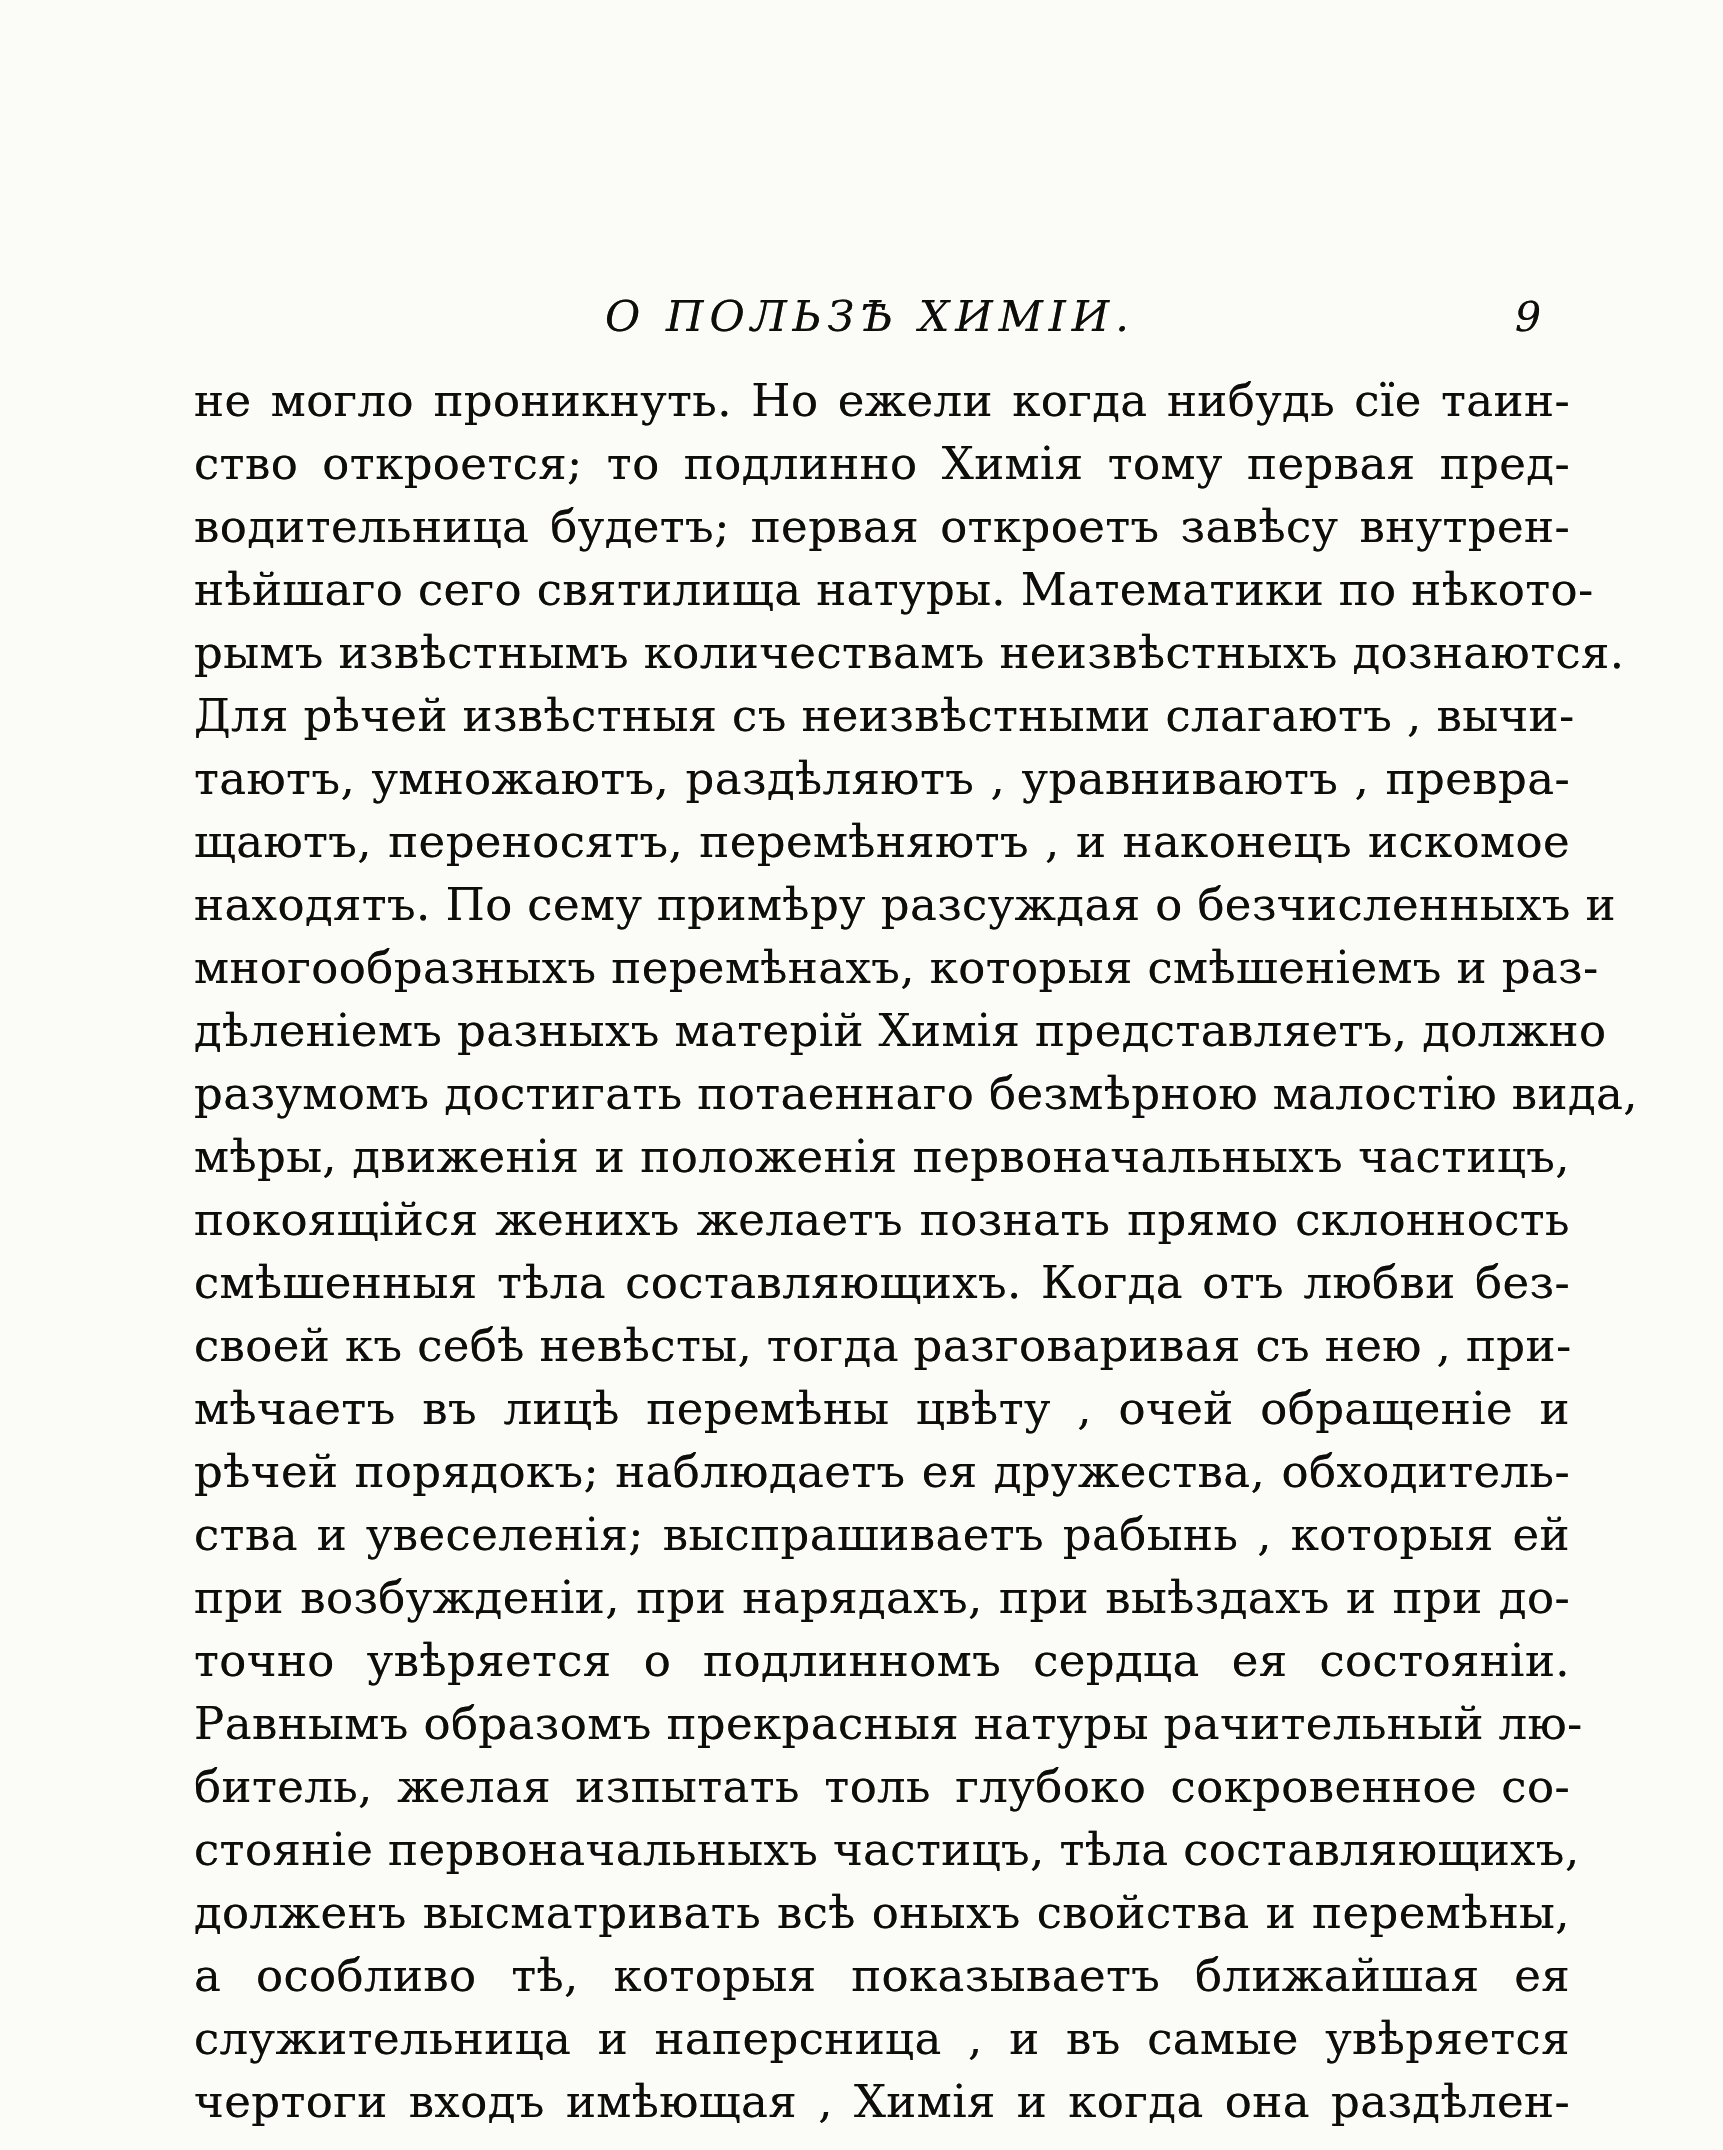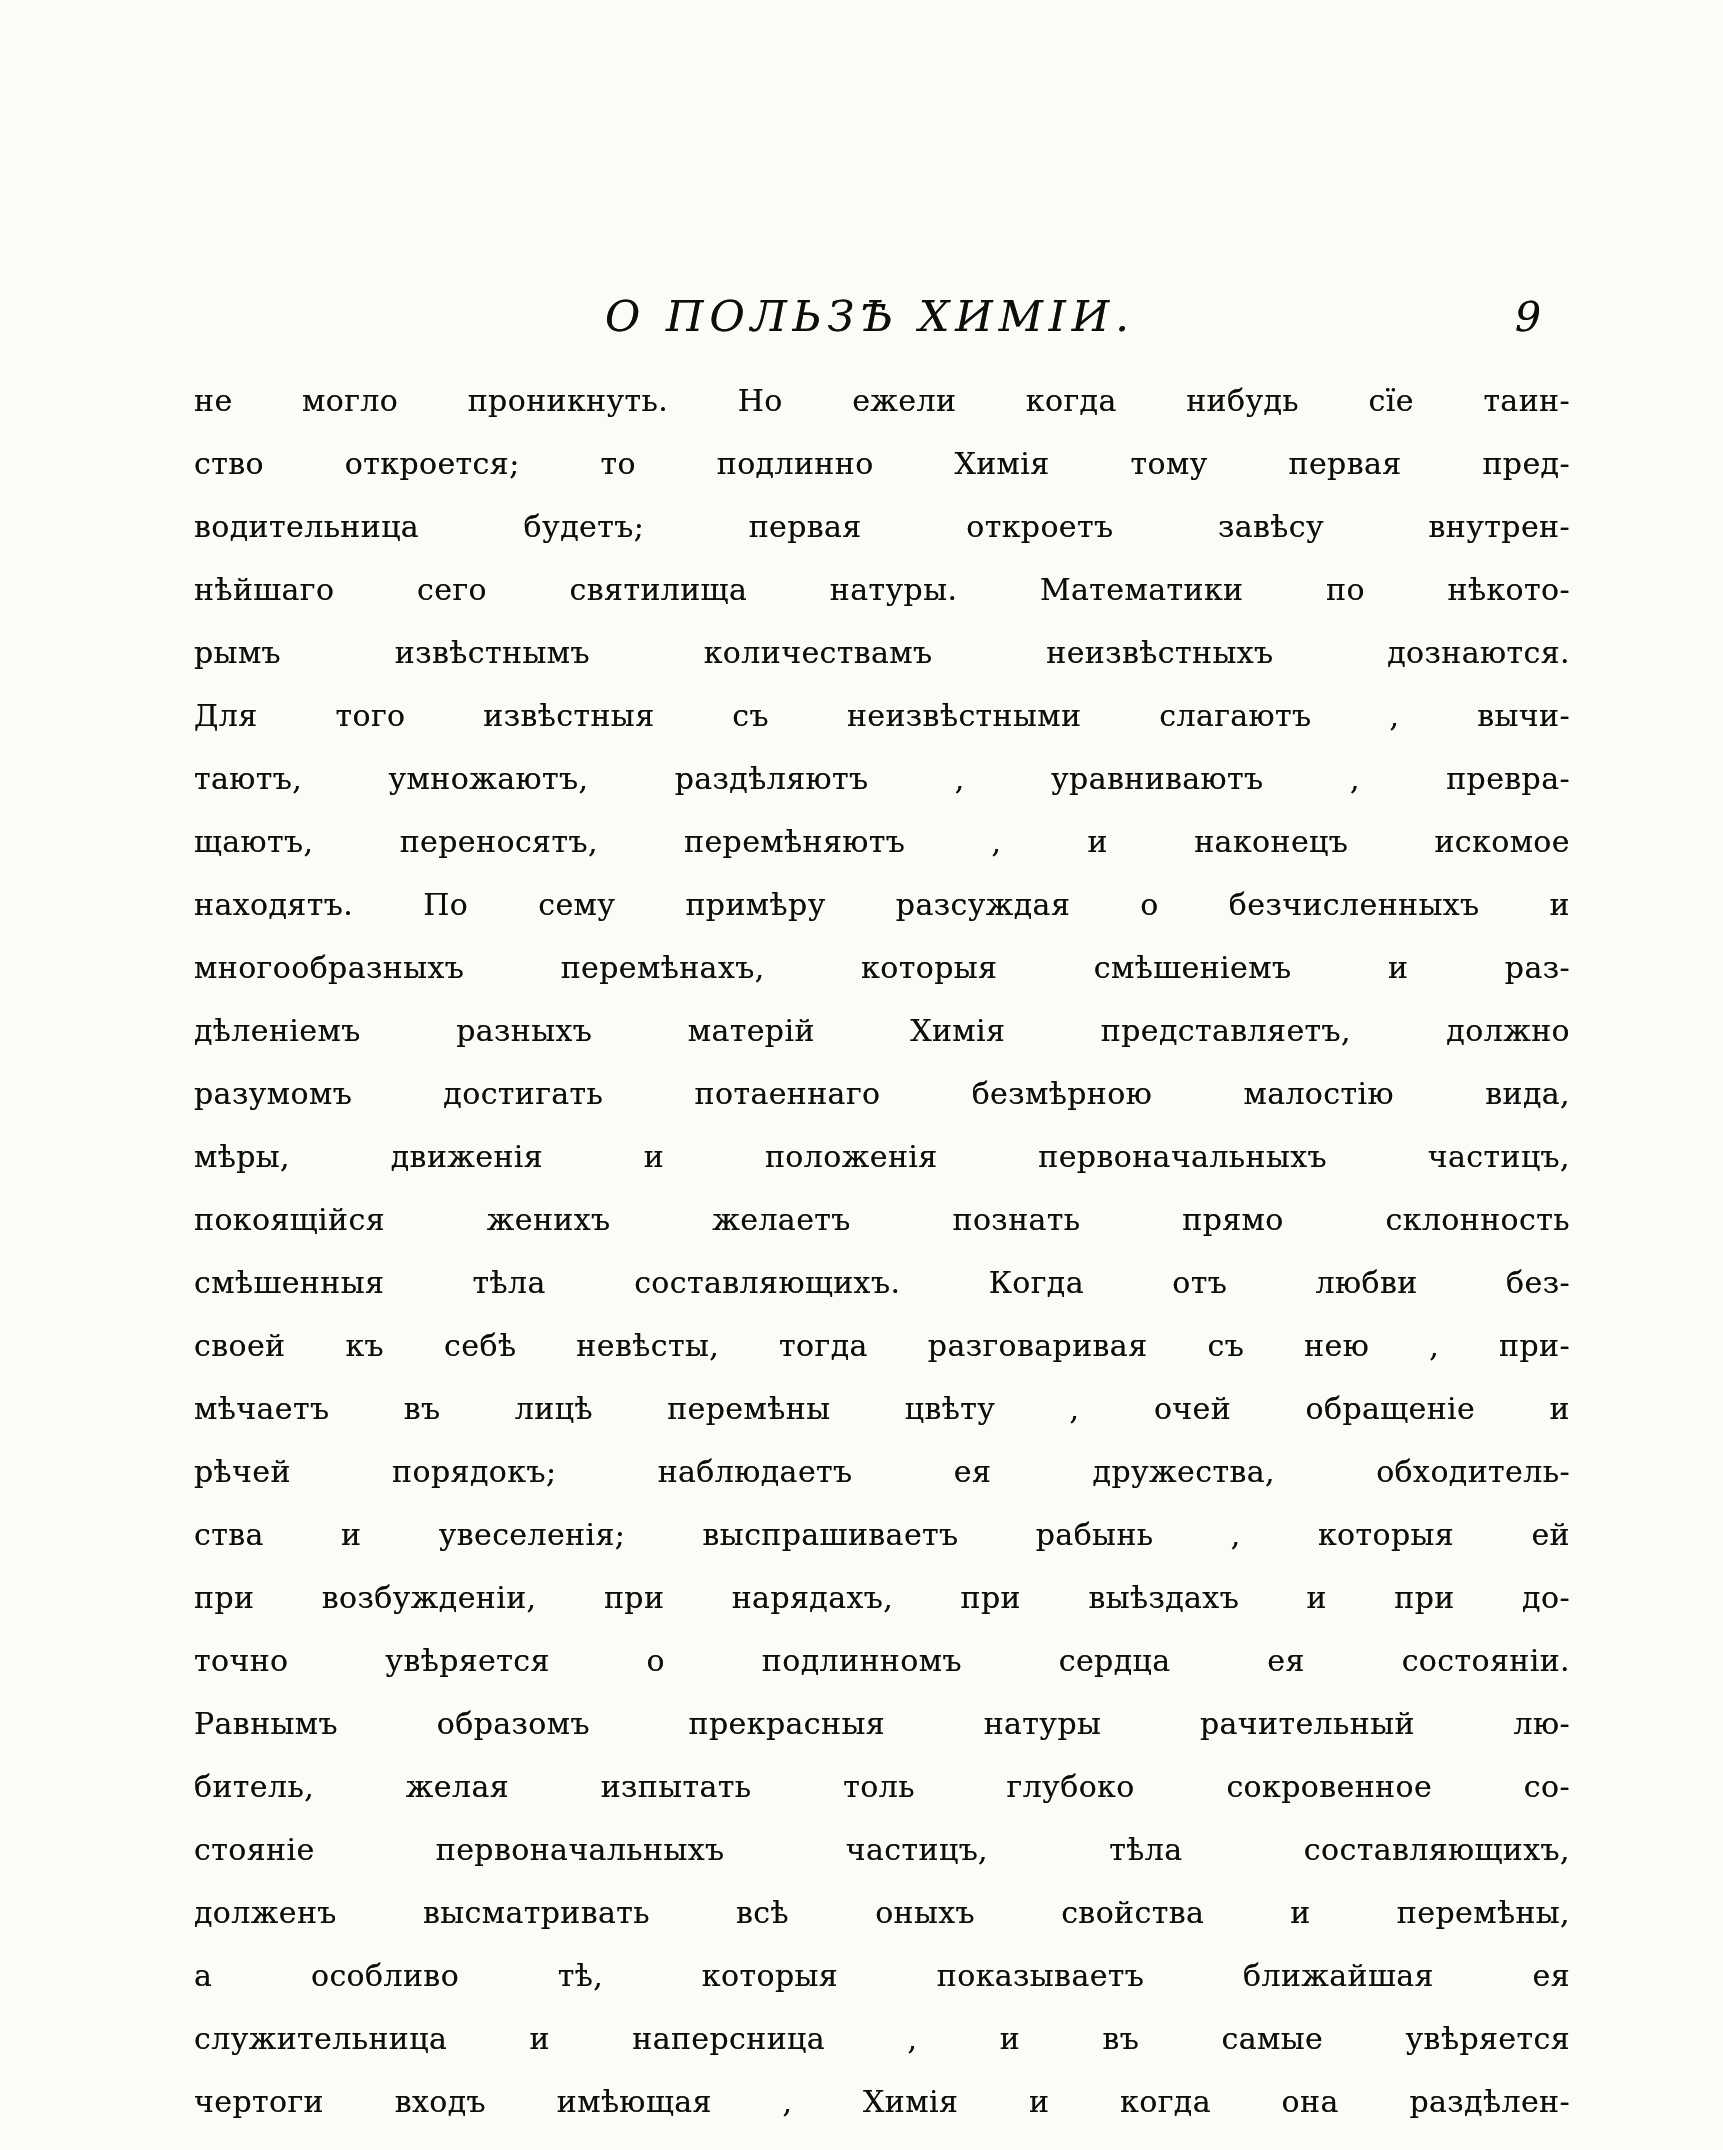--- a/index.html
+++ b/index.html
@@ -44,21 +44,21 @@
   
   .body-text {
     position: absolute;
     top: 369px;
     left: 194px;
     width: 1376px;
   }
   .line {
     height: 63px;
     line-height: 63px;
-    font-size: 30px;
+    font-size: 45px;
     letter-spacing: 0.4px;
     white-space: nowrap;
     text-align: justify;
     text-align-last: justify;
     text-shadow: 0 0 0.4px rgba(0,0,0,0.6);
   }
 </style>
 </head>
 <body>
 
@@ -68,21 +68,21 @@
     <span class="running-title">О ПОЛЬЗѢ ХИМІИ.</span>
     <span class="page-number">9</span>
   </div>
 
   <div class="body-text">
     <div class="line">не могло проникнуть. Но ежели когда нибудь сїе таин-</div>
     <div class="line">ство откроется; то подлинно Химія тому первая пред-</div>
     <div class="line">водительница будетъ; первая откроетъ завѣсу внутрен-</div>
     <div class="line">нѣйшаго сего святилища натуры. Математики по нѣкото-</div>
     <div class="line">рымъ извѣстнымъ количествамъ неизвѣстныхъ дознаются.</div>
-    <div class="line">Для того извѣстныя съ неизвѣстными слагаютъ , вычи-</div>
+    <div class="line">Для рѣчей извѣстныя съ неизвѣстными слагаютъ , вычи-</div>
     <div class="line">таютъ, умножаютъ, раздѣляютъ , уравниваютъ , превра-</div>
     <div class="line">щаютъ, переносятъ, перемѣняютъ , и наконецъ искомое</div>
     <div class="line">находятъ. По сему примѣру разсуждая о безчисленныхъ и</div>
     <div class="line">многообразныхъ перемѣнахъ, которыя смѣшеніемъ и раз-</div>
     <div class="line">дѣленіемъ разныхъ матерій Химія представляетъ, должно</div>
     <div class="line">разумомъ достигать потаеннаго безмѣрною малостію вида,</div>
     <div class="line">мѣры, движенія и положенія первоначальныхъ частицъ,</div>
     <div class="line">покоящійся женихъ желаетъ познать прямо склонность</div>
     <div class="line">смѣшенныя тѣла составляющихъ. Когда отъ любви без-</div>
     <div class="line">своей къ себѣ невѣсты, тогда разговаривая съ нею , при-</div>

